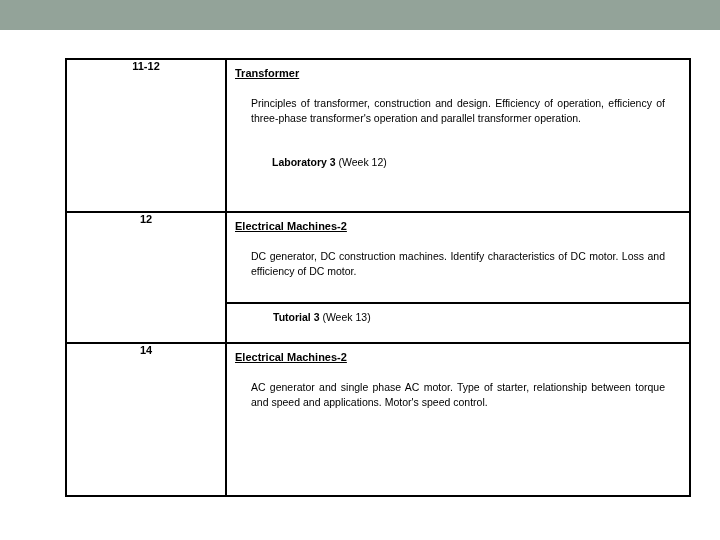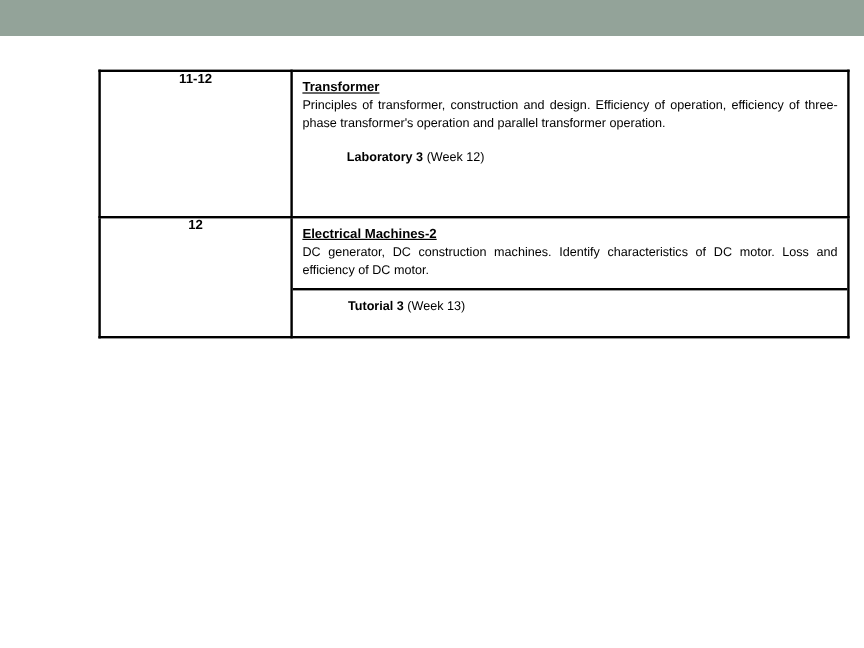--- a/index.html
+++ b/index.html
@@ -23,21 +23,21 @@
     left: 0;
     top: 0;
     width: 720px;
     height: 30px;
     background: #93a399;
   }
 
   
   .schedule-wrap {
     position: absolute;
-    left: 82px;
+    left: 65px;
     top: 58px;
     width: 608px;
   }
 
   table.schedule {
     border-collapse: collapse;
     width: 608px;
     table-layout: fixed;
     border: 2px solid #000000;
   }
@@ -80,21 +80,21 @@
     line-height: 14px;
     margin: 0 0 1px 0;
   }
 
   .topic-body {
     font-size: 10.5px;
     color: #000000;
     line-height: 15px;
     text-align: justify;
     text-justify: inter-word;
-    margin: 0;
+    margin: 16px;
   }
 
   .session-line {
     font-size: 10.5px;
     color: #000000;
     line-height: 15px;
     margin: 0;
   }
   .session-line .session-name {
     font-weight: bold;
@@ -145,16 +145,28 @@
           </div>
           <div class="block with-rule pad-mid">
             <p class="session-line">
               <span class="session-name">Tutorial 3</span>
               <span class="session-week">(Week 13)</span>
             </p>
           </div>
         </td>
       </tr>
 
+      <tr>
+        <td class="week-cell">
+          <span>14</span>
+        </td>
+        <td class="content-cell">
+          <div class="block">
+            <div class="topic-title">Electrical Machines-2</div>
+            <div class="topic-body">AC generator and single phase AC motor. Type of starter, relationship between torque and speed and applications. Motor's speed control.</div>
+          </div>
+          <div class="block pad-tall"></div>
+        </td>
+      </tr>
 
     </tbody>
   </table>
 </div>
 
 </body></html>

